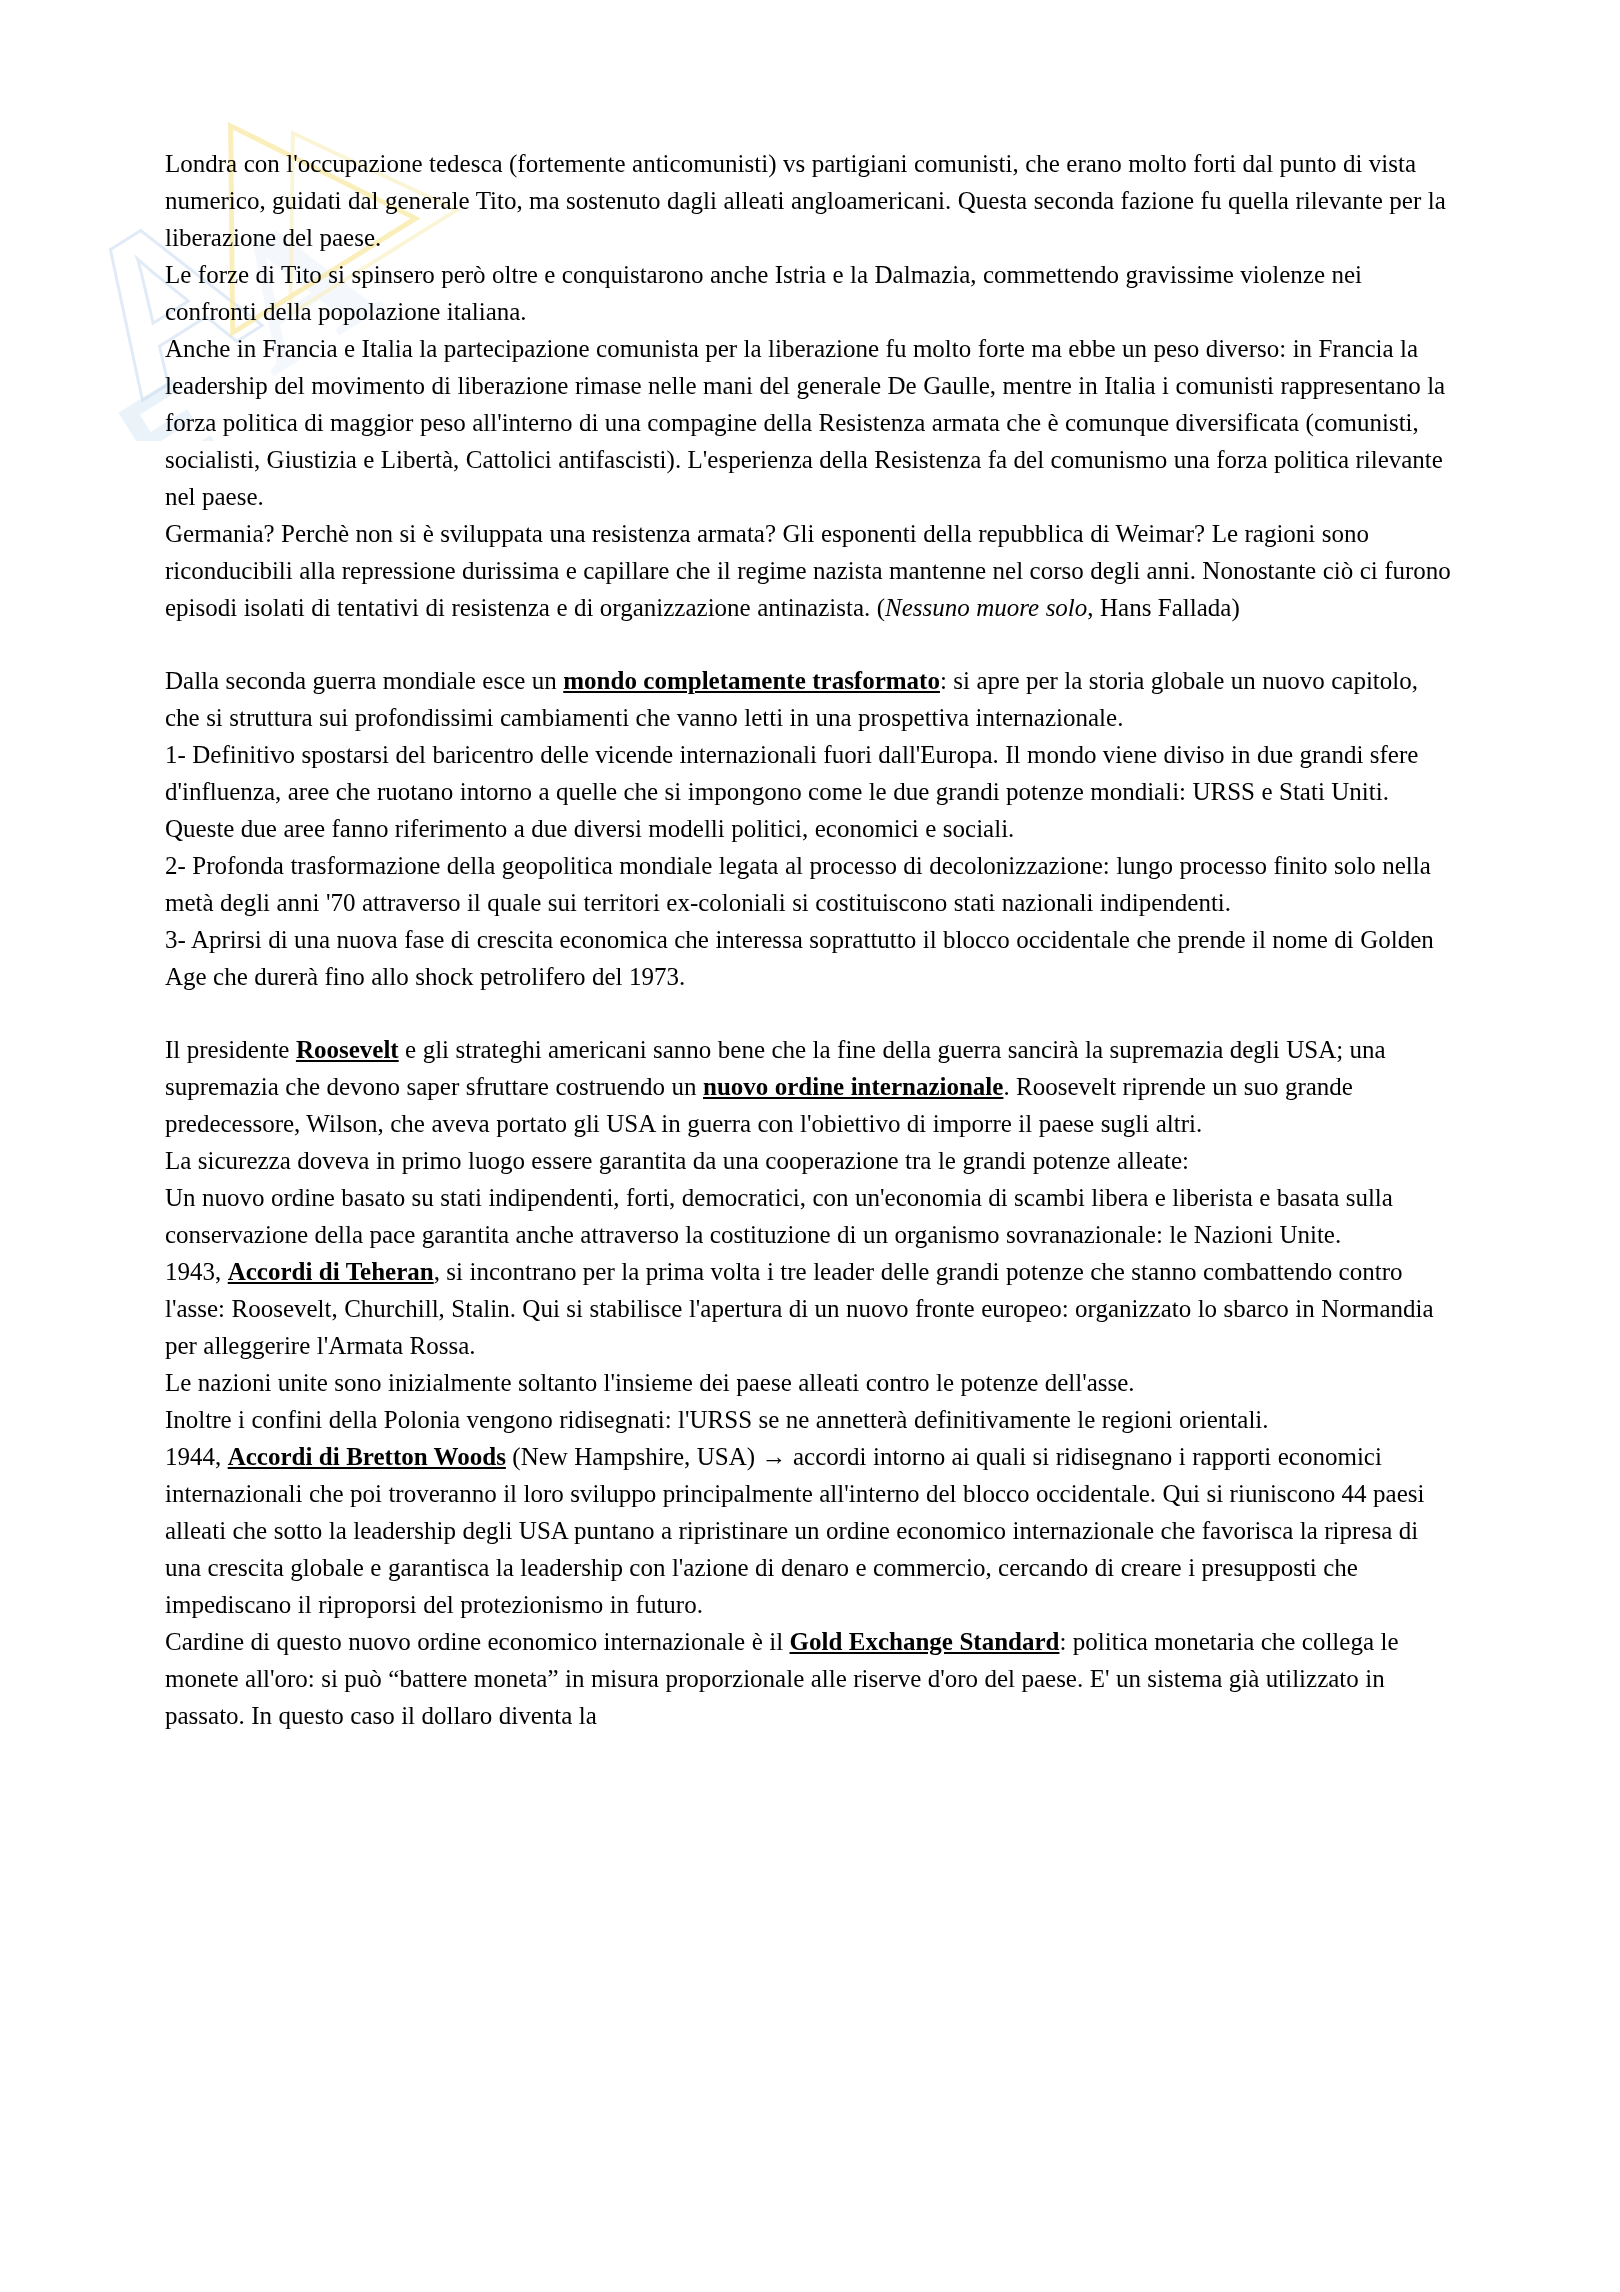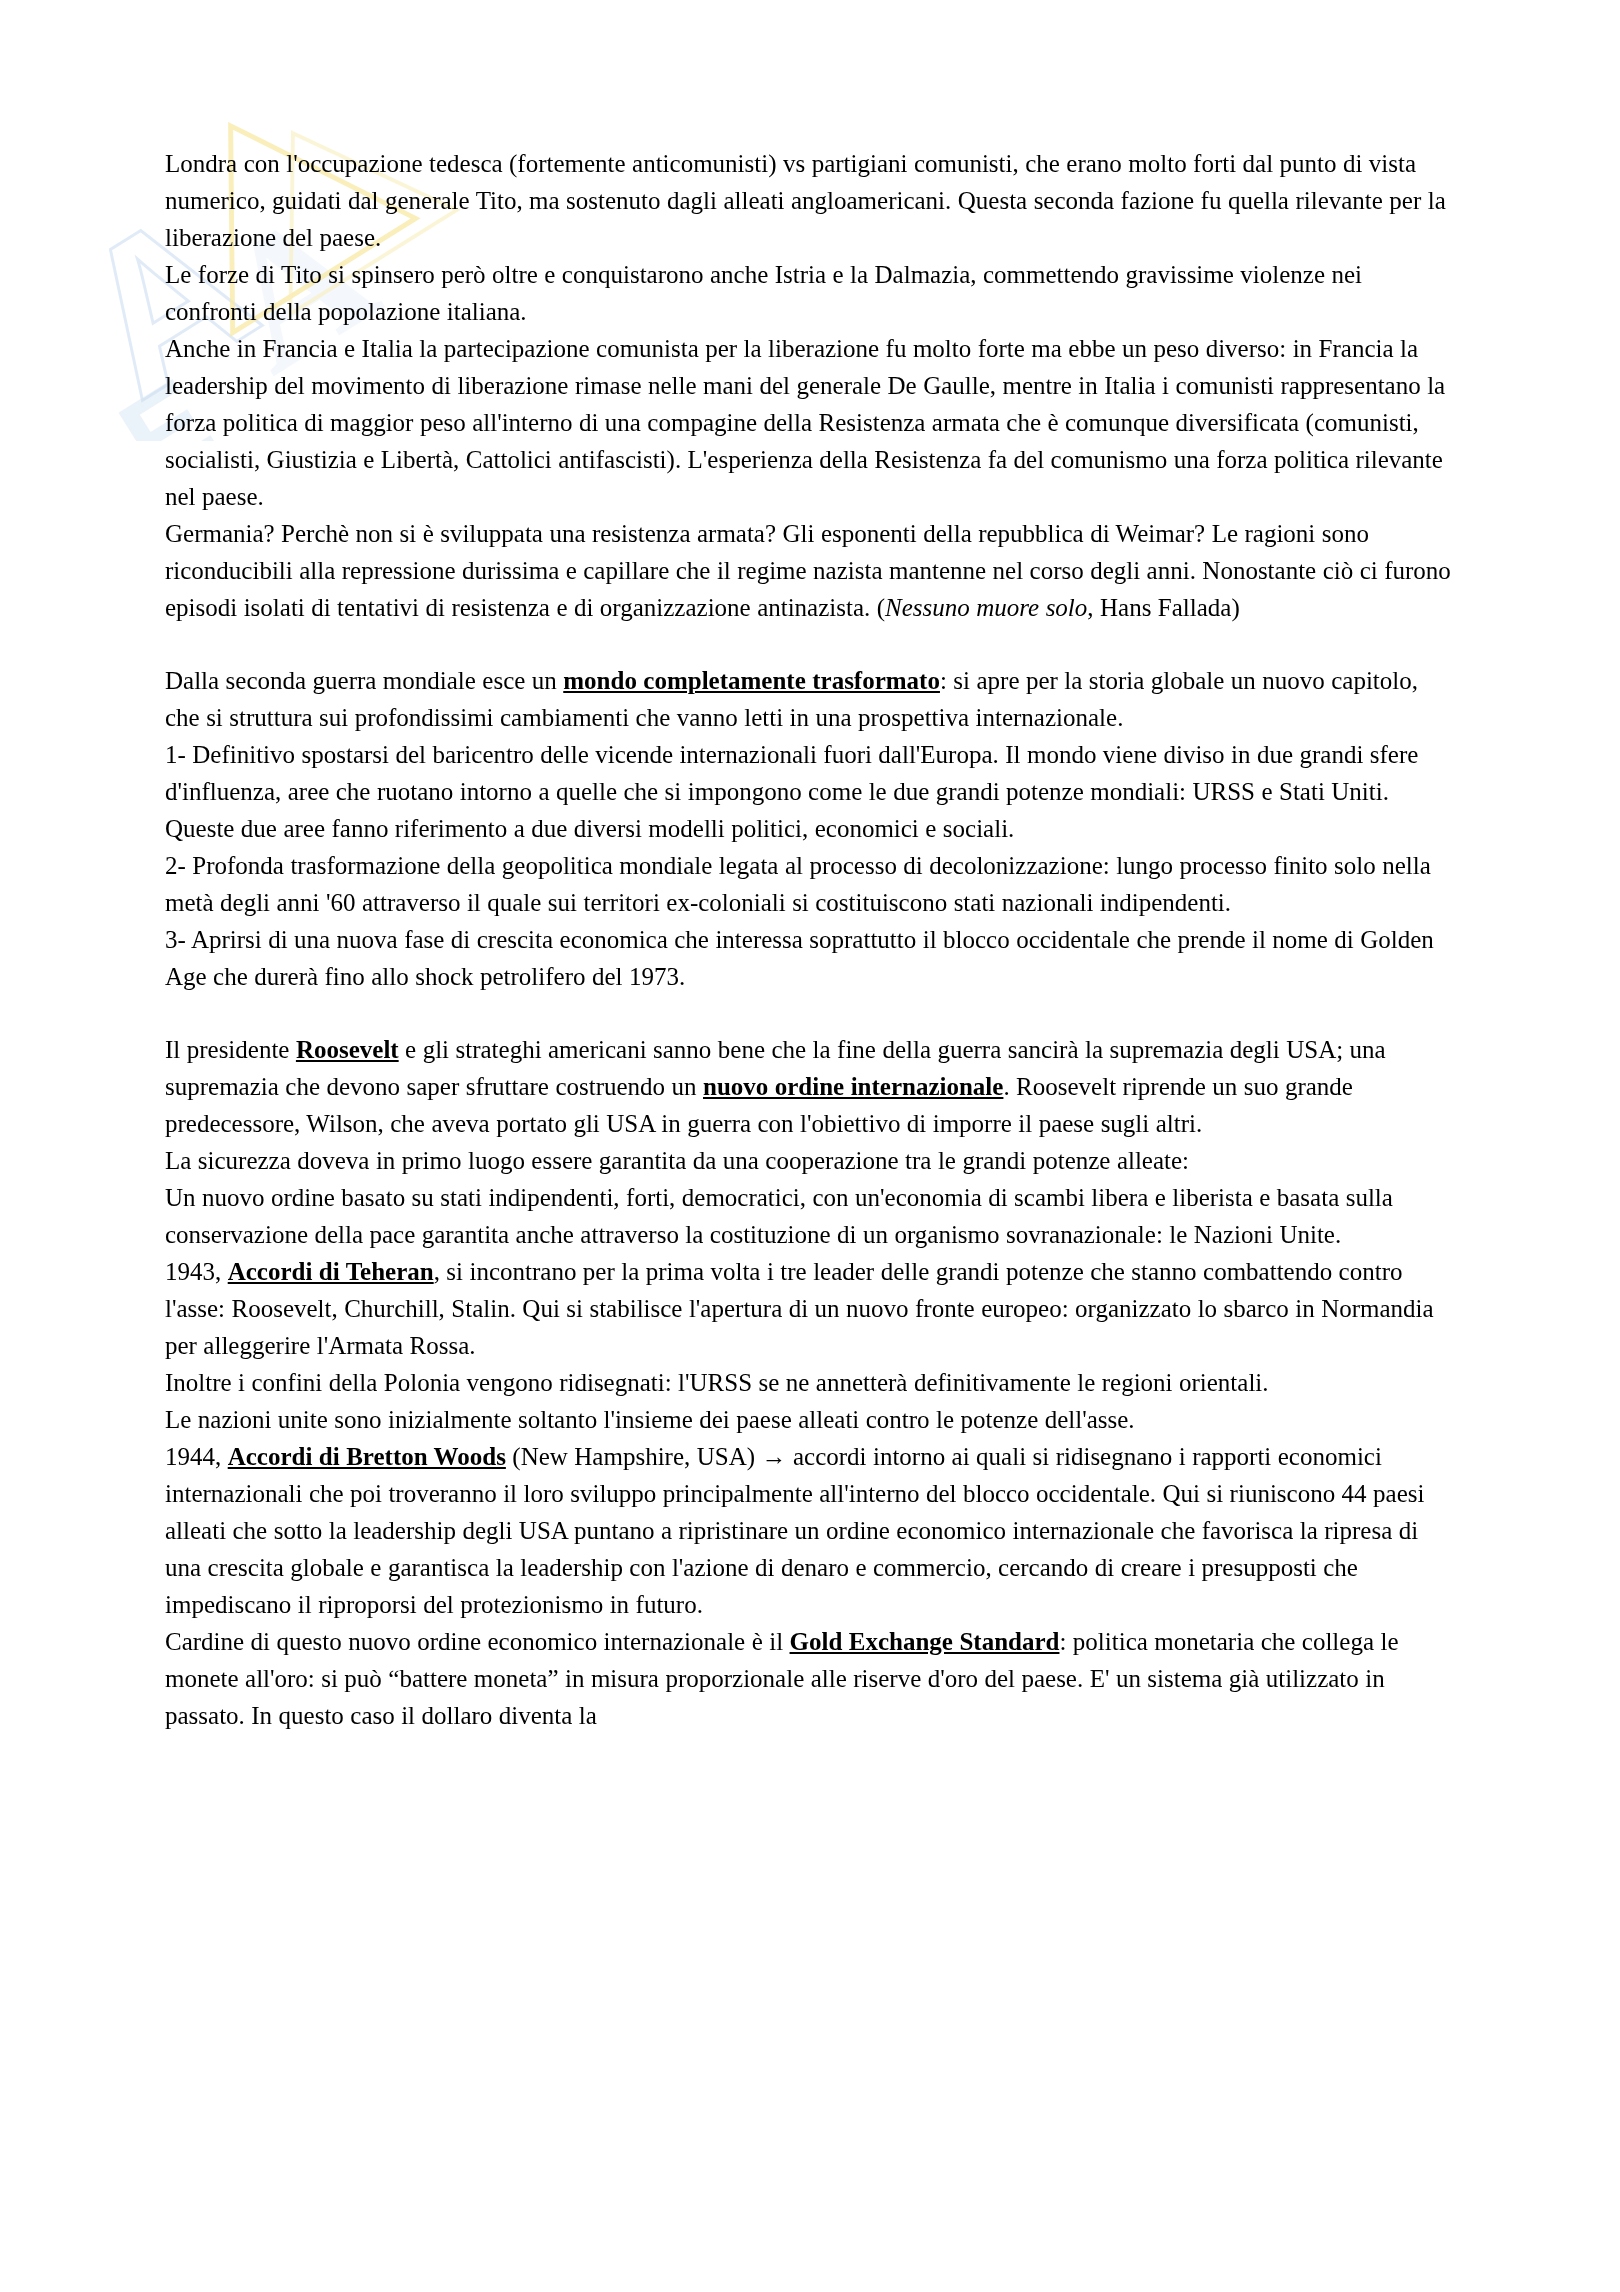--- a/index.html
+++ b/index.html
@@ -71,26 +71,26 @@
   </div>
 
   <div class="content">
 
   <p class="para"><span>Londra con l'occupazione tedesca (fortemente anticomunisti) vs partigiani comunisti, che erano molto forti dal punto di vista numerico, guidati dal generale Tito, ma sostenuto dagli alleati angloamericani. Questa seconda fazione fu quella rilevante per la liberazione del paese.</span></p>
       <p class="para"><span>Le forze di Tito si spinsero però oltre e conquistarono anche Istria e la Dalmazia, commettendo gravissime violenze nei confronti della popolazione italiana.</span></p>
       <p class="para"><span>Anche in Francia e Italia la partecipazione comunista per la liberazione fu molto forte ma ebbe un peso diverso: in Francia la leadership del movimento di liberazione rimase nelle mani del generale De Gaulle, mentre in Italia i comunisti rappresentano la forza politica di maggior peso all'interno di una compagine della Resistenza armata che è comunque diversificata (comunisti, socialisti, Giustizia e Libertà, Cattolici antifascisti). L'esperienza della Resistenza fa del comunismo una forza politica rilevante nel paese.</span></p>
       <p class="para"><span>Germania? Perchè non si è sviluppata una resistenza armata? Gli esponenti della repubblica di Weimar? Le ragioni sono riconducibili alla repressione durissima e capillare che il regime nazista mantenne nel corso degli anni. Nonostante ciò ci furono episodi isolati di tentativi di resistenza e di organizzazione antinazista. (</span><i>Nessuno muore solo</i><span>, Hans Fallada)</span></p>
       <p class="para gap"><span>Dalla seconda guerra mondiale esce un </span><b>mondo completamente trasformato</b><span>: si apre per la storia globale un nuovo capitolo, che si struttura sui profondissimi cambiamenti che vanno letti in una prospettiva internazionale.</span></p>
       <p class="para"><span>1- Definitivo spostarsi del baricentro delle vicende internazionali fuori dall'Europa. Il mondo viene diviso in due grandi sfere d'influenza, aree che ruotano intorno a quelle che si impongono come le due grandi potenze mondiali: URSS e Stati Uniti. Queste due aree fanno riferimento a due diversi modelli politici, economici e sociali.</span></p>
-      <p class="para"><span>2- Profonda trasformazione della geopolitica mondiale legata al processo di decolonizzazione: lungo processo finito solo nella metà degli anni '60 attraverso il quale sui territori ex-coloniali si costituiscono stati nazionali indipendenti.</span></p>
+      <p class="para"><span>2- Profonda trasformazione della geopolitica mondiale legata al processo di decolonizzazione: lungo processo finito solo nella metà degli anni '70 attraverso il quale sui territori ex-coloniali si costituiscono stati nazionali indipendenti.</span></p>
       <p class="para"><span>3- Aprirsi di una nuova fase di crescita economica che interessa soprattutto il blocco occidentale che prende il nome di Golden Age che durerà fino allo shock petrolifero del 1973.</span></p>
       <p class="para gap"><span>Il presidente </span><b>Roosevelt</b><span> e gli strateghi americani sanno bene che la fine della guerra sancirà la supremazia degli USA; una supremazia che devono saper sfruttare costruendo un </span><b>nuovo ordine internazionale</b><span>. Roosevelt riprende un suo grande predecessore, Wilson, che aveva portato gli USA in guerra con l'obiettivo di imporre il paese sugli altri.</span></p>
       <p class="para"><span>La sicurezza doveva in primo luogo essere garantita da una cooperazione tra le grandi potenze alleate:</span></p>
       <p class="para"><span>Un nuovo ordine basato su stati indipendenti, forti, democratici, con un'economia di scambi libera e liberista e basata sulla conservazione della pace garantita anche attraverso la costituzione di un organismo sovranazionale: le Nazioni Unite.</span></p>
       <p class="para"><span>1943, </span><b>Accordi di Teheran</b><span>, si incontrano per la prima volta i tre leader delle grandi potenze che stanno combattendo contro l'asse: Roosevelt, Churchill, Stalin. Qui si stabilisce l'apertura di un nuovo fronte europeo: organizzato lo sbarco in Normandia per alleggerire l'Armata Rossa.</span></p>
+      <p class="para"><span>Le nazioni unite sono inizialmente soltanto l'insieme dei paese alleati contro le potenze dell'asse.</span></p>
       <p class="para"><span>Inoltre i confini della Polonia vengono ridisegnati: l'URSS se ne annetterà definitivamente le regioni orientali.</span></p>
-      <p class="para"><span>Le nazioni unite sono inizialmente soltanto l'insieme dei paese alleati contro le potenze dell'asse.</span></p>
       <p class="para"><span>1944, </span><b>Accordi di Bretton Woods</b><span> (New Hampshire, USA) → accordi intorno ai quali si ridisegnano i rapporti economici internazionali che poi troveranno il loro sviluppo principalmente all'interno del blocco occidentale. Qui si riuniscono 44 paesi alleati che sotto la leadership degli USA puntano a ripristinare un ordine economico internazionale che favorisca la ripresa di una crescita globale e garantisca la leadership con l'azione di denaro e commercio, cercando di creare i presupposti che impediscano il riproporsi del protezionismo in futuro.</span></p>
       <p class="para"><span>Cardine di questo nuovo ordine economico internazionale è il </span><b>Gold Exchange Standard</b><span>: politica monetaria che collega le monete all'oro: si può “battere moneta” in misura proporzionale alle riserve d'oro del paese. E' un sistema già utilizzato in passato. In questo caso il dollaro diventa la</span></p>
     </div>
 
 </div>
 
 
 </body></html>

